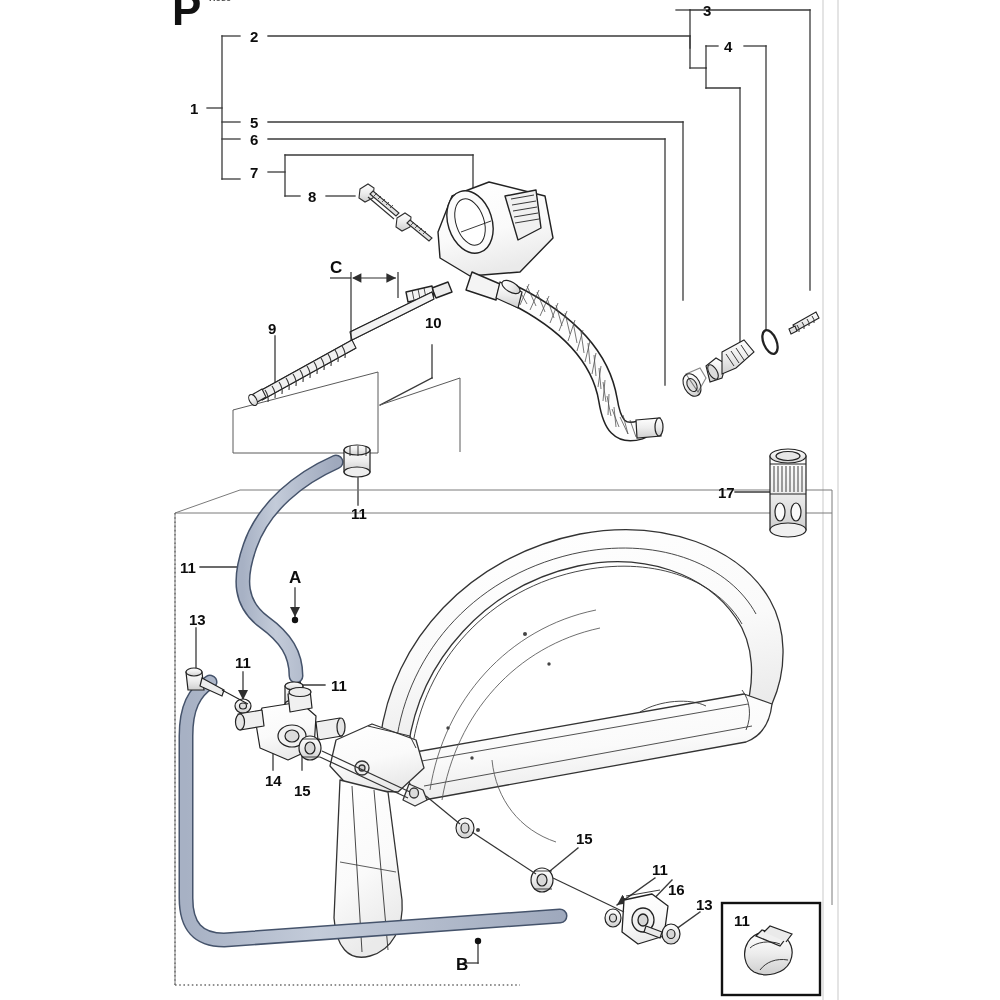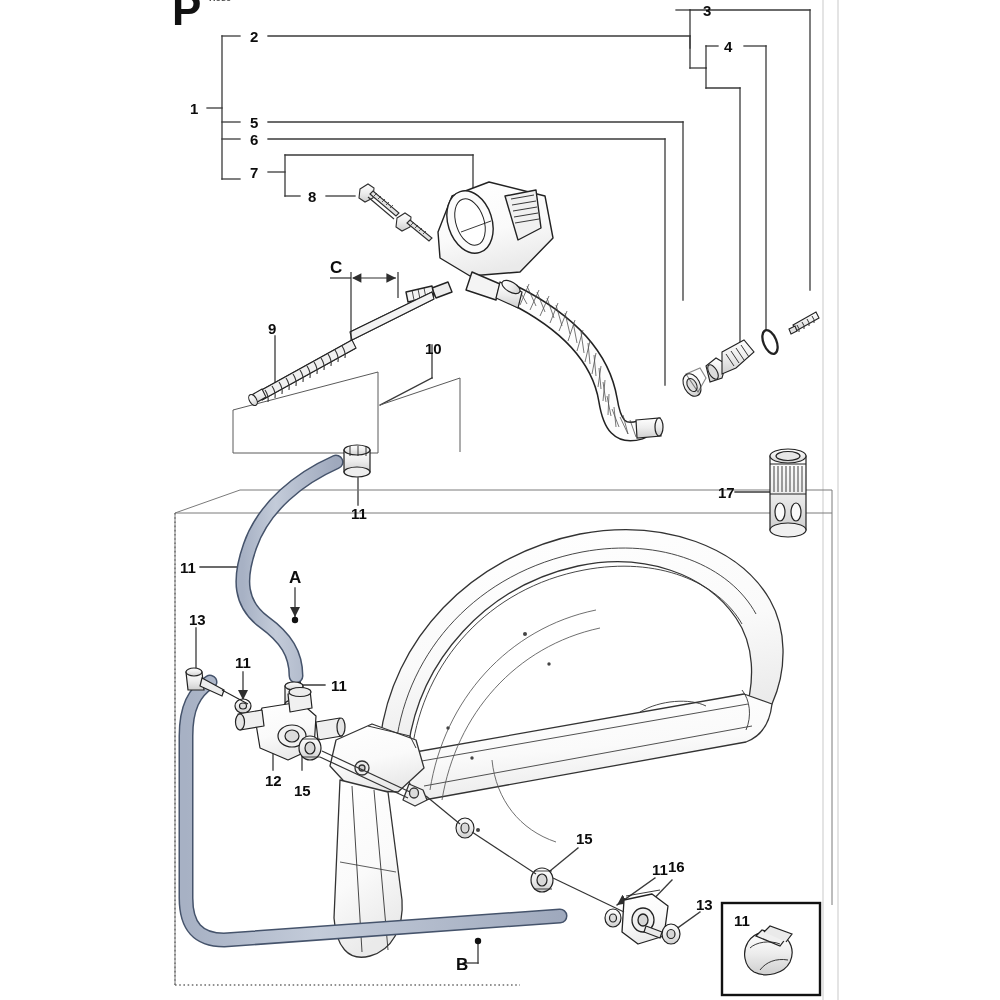--- a/index.html
+++ b/index.html
@@ -502,31 +502,31 @@
 
   <div class="lbl lbl-num" style="left:190px;top:100px;">1</div>
   <div class="lbl lbl-num" style="left:250px;top:28px;">2</div>
   <div class="lbl lbl-num" style="left:703px;top:2px;">3</div>
   <div class="lbl lbl-num" style="left:724px;top:38px;">4</div>
   <div class="lbl lbl-num" style="left:250px;top:114px;">5</div>
   <div class="lbl lbl-num" style="left:250px;top:131px;">6</div>
   <div class="lbl lbl-num" style="left:250px;top:164px;">7</div>
   <div class="lbl lbl-num" style="left:308px;top:188px;">8</div>
   <div class="lbl lbl-num" style="left:268px;top:320px;">9</div>
-  <div class="lbl lbl-num" style="left:425px;top:340px;">10</div>
+  <div class="lbl lbl-num" style="left:425px;top:314px;">10</div>
   <div class="lbl lbl-num" style="left:351px;top:505px;">11</div>
   <div class="lbl lbl-num" style="left:180px;top:559px;">11</div>
   <div class="lbl lbl-num" style="left:189px;top:611px;">13</div>
   <div class="lbl lbl-num" style="left:235px;top:654px;">11</div>
   <div class="lbl lbl-num" style="left:331px;top:677px;">11</div>
-  <div class="lbl lbl-num" style="left:265px;top:772px;">12</div>
+  <div class="lbl lbl-num" style="left:265px;top:772px;">14</div>
   <div class="lbl lbl-num" style="left:294px;top:782px;">15</div>
   <div class="lbl lbl-num" style="left:576px;top:830px;">15</div>
   <div class="lbl lbl-num" style="left:652px;top:861px;">11</div>
-  <div class="lbl lbl-num" style="left:668px;top:858px;">16</div>
+  <div class="lbl lbl-num" style="left:668px;top:881px;">16</div>
   <div class="lbl lbl-num" style="left:696px;top:896px;">13</div>
   <div class="lbl lbl-num" style="left:718px;top:484px;">17</div>
 
   <div class="lbl lbl-let" style="left:330px;top:258px;">C</div>
   <div class="lbl lbl-let" style="left:289px;top:568px;">A</div>
   <div class="lbl lbl-let" style="left:456px;top:955px;">B</div>
 
   <div class="lbl lbl-inset" style="left:734px;top:912px;">11</div>
 
 </div>

